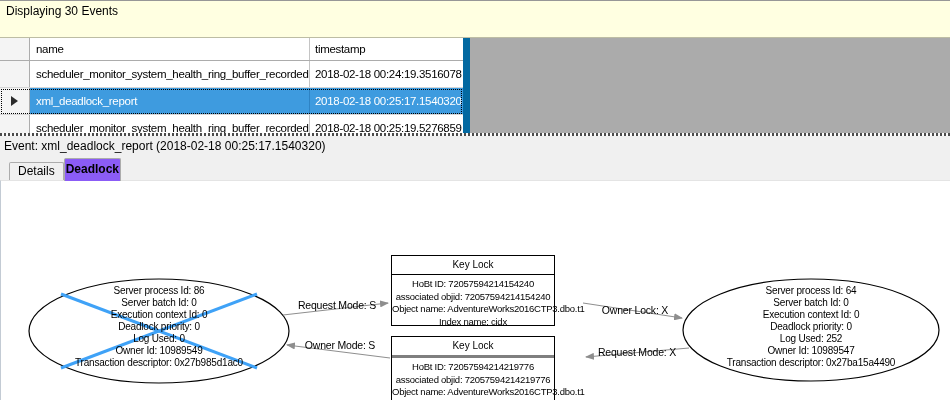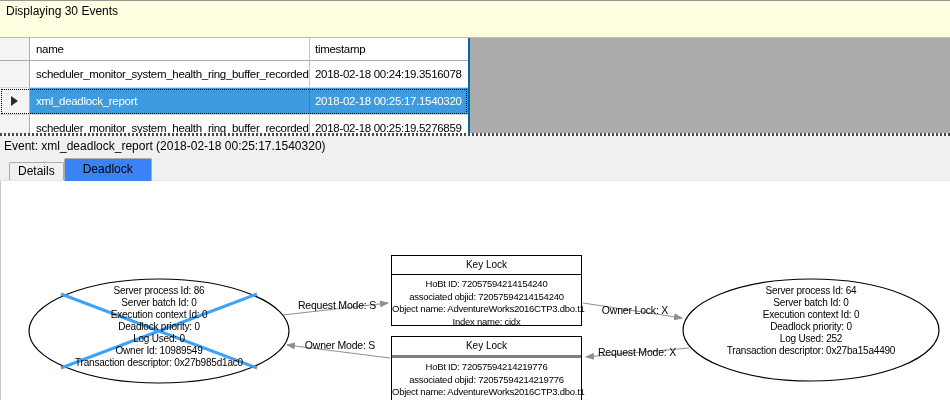--- a/index.html
+++ b/index.html
@@ -7,21 +7,21 @@
               font-family:"Liberation Sans", sans-serif; color:#000; }
 
   
   .info-bar { height:38px; background:#FFFFE1; border-top:1px solid #979797;
               border-bottom:1px solid #BDBDA4; font-size:12px; line-height:20px;
               padding-left:6px; }
 
   
   .table-area { position:relative; height:95px; background:#ABABAB; overflow:hidden; }
   .grid { position:absolute; left:0; top:0; width:470px; background:#fff;
-          border-right:2px solid #0369a1; font-size:11.5px; letter-spacing:-0.3px; }
+          border-right:7px solid #0369a1; font-size:11.5px; letter-spacing:-0.3px; }
   .grid-row { display:flex; height:27px; border-bottom:1px solid #D6D6D6; background:#fff; }
   .grid-row.header { height:23px; border-bottom:1px solid #ACACAC; }
   .cell-sel  { width:30px; flex:0 0 30px; background:#F4F4F4; border-right:1px solid #ACACAC;
                display:flex; align-items:center; justify-content:center; }
   .cell-name { width:280px; flex:0 0 280px; padding-left:6px; border-right:1px solid #C4C4C4;
                line-height:26px; white-space:nowrap; overflow:hidden; }
   .cell-ts   { flex:1; padding-left:5px; line-height:26px; white-space:nowrap; }
   .grid-row.header .cell-name, .grid-row.header .cell-ts { line-height:22px; }
   .grid-row.selected { background:#3E9BDF; color:#fff; outline:1px dotted #000; outline-offset:-2px; }
   .grid-row.selected .cell-name { border-right-color:#2E83C4; }
@@ -31,33 +31,33 @@
   
   .splitter { height:3px; background:#fff;
               background-image:repeating-linear-gradient(90deg,#4B4B4B 0 2px,#FAFAFA 2px 4px); }
 
   
   .event-bar { height:20px; background:#F0F0F0; font-size:12px; line-height:20px; padding-left:4px; }
   .tab-strip { height:24px; background:#F0F0F0; display:flex; align-items:flex-end;
                padding-left:9px; position:relative; z-index:3; }
   .tab { height:18px; line-height:17px; padding:0 8px; font-size:12px; background:#F0F0F0;
          border:1px solid #ACACAC; border-bottom:none; border-radius:2px 2px 0 0; }
-  .tab.active { height:23px; line-height:21px; padding:0 18px; background:#3b82f6;
-                margin-bottom:-1px; position:relative; z-index:4; }
+  .tab.active { height:23px; line-height:21px; padding:0 1px; background:#8b5cf6;
+                margin-bottom:-1px; position:relative; z-index:4;font-weight:bold; }
 
   
   .content-panel { position:relative; height:236px; background:#fff;
                    border-left:1px solid #C3CBD4; border-top:1px solid #E4E4E4; }
   .content-panel svg { position:absolute; left:0; top:0; }
 
   .proc-text { position:absolute; text-align:center; font-size:10px; line-height:12px;
                letter-spacing:-0.2px; }
   .proc-text div { white-space:nowrap; }
 
-  .lock-box { position:absolute; left:390px; width:191px; background:#fff;
+  .lock-box { position:absolute; left:390px; width:164px; background:#fff;
               border:1px solid #000; text-align:center; }
   .lock-title { height:19px; line-height:18px; font-size:10px; border-bottom:1px solid #000; }
   .lock-box.owned .lock-title { border-bottom:3px solid #7F7F7F; height:21px; }
   .lock-body { padding-top:3px; font-size:9.5px; line-height:12.5px; letter-spacing:-0.25px; }
   .lock-body div { white-space:nowrap; }
 
   .edge-label { position:absolute; font-size:10.5px; white-space:nowrap;
                 transform:translateX(-50%); letter-spacing:-0.2px; }
 </style>
 </head>
@@ -137,20 +137,21 @@
     <div>Owner Id: 10989549</div>
     <div>Transaction descriptor: 0x27b985d1ac0</div>
   </div>
 
   <div class="proc-text" style="left:682px; top:104px; width:256px;">
     <div>Server process Id: 64</div>
     <div>Server batch Id: 0</div>
     <div>Execution context Id: 0</div>
     <div>Deadlock priority: 0</div>
     <div>Log Used: 252</div>
+    <div>Owner Id: 10989547</div>
     <div>Transaction descriptor: 0x27ba15a4490</div>
   </div>
 
   <div class="lock-box" style="top:74px; height:71px;">
     <div class="lock-title">Key Lock</div>
     <div class="lock-body">
       <div>HoBt ID: 72057594214154240</div>
       <div>associated objid: 72057594214154240</div>
       <div>Object name: AdventureWorks2016CTP3.dbo.t1</div>
       <div>Index name: cidx</div>

